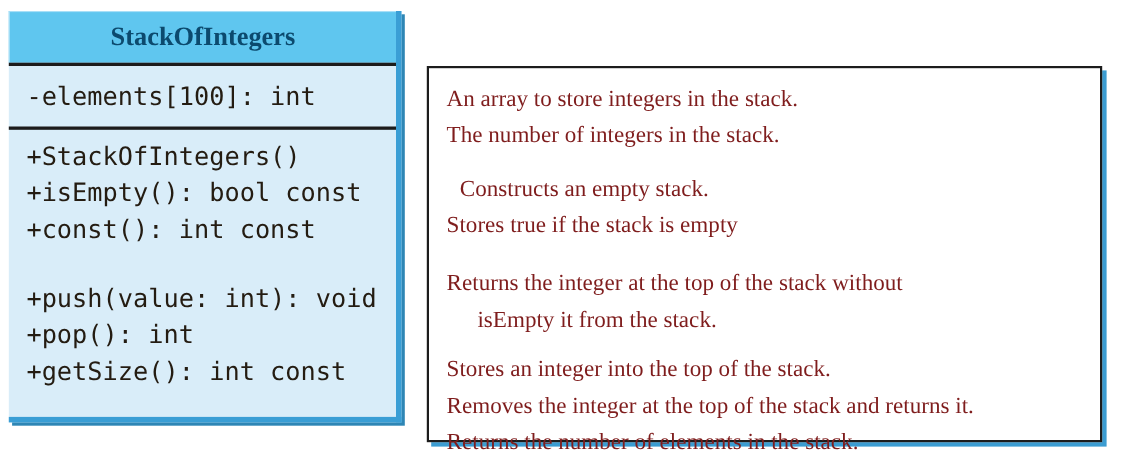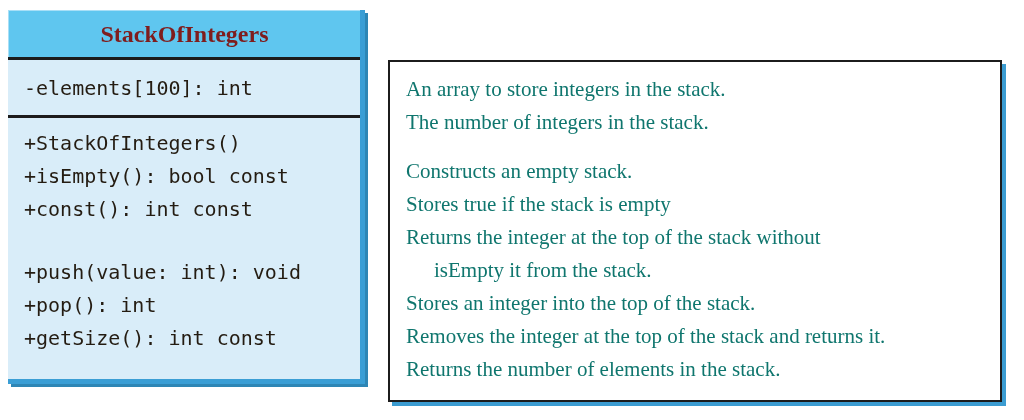--- a/index.html
+++ b/index.html
@@ -23,35 +23,35 @@
     box-shadow: 3px 3px 0 #2e86b5;
   }
   .class-header {
     height: 46px;
     line-height: 46px;
     background: #5fc6ef;
     text-align: center;
     font-family: "Liberation Serif", serif;
     font-weight: bold;
     font-size: 24px;
-    color: #7f1d1d;
+    color: #0c4a6e;
     border-left: 1px solid #a8dff7;
     border-top: 1px solid #a8dff7;
   }
   .class-attrs {
     border-top: 3px solid #1c1c1c;
     padding: 12px 0 10px 16px;
   }
   .class-methods {
     border-top: 3px solid #1c1c1c;
     padding: 9px 0 24px 16px;
   }
   .code-line {
     font-family: "DejaVu Sans Mono", monospace;
-    font-size: 20px;
+    font-size: 23px;
     line-height: 33px;
     color: #241c12;
     white-space: pre;
   }
   .method-group.group2 { margin-top: 30px; }
 
   
   .desc-box {
     position: absolute;
     left: 388px; top: 60px;
@@ -59,25 +59,25 @@
     background: #ffffff;
     border: 2px solid #1c1c1c;
     box-shadow: 4px 4px 0 #3b9cd1;
     box-sizing: content-box;
   }
   .desc-inner { padding: 11px 14px 0 16px; }
   .desc-line {
     font-family: "Liberation Serif", serif;
     font-size: 21px;
     line-height: 33px;
-    color: #0f766e;
+    color: #7f1d1d;
   }
-  .desc-gap-section { margin-top: 16px; }
-  .desc-gap-small { margin-top: 0; }
-  .desc-gap-mid { }
+  .desc-gap-section { margin-top: 16px; margin-left: 12px; }
+  .desc-gap-small { margin-top: 20px; }
+  .desc-gap-mid { margin-top: 12px; }
   .desc-indent { padding-left: 28px; }
 </style>
 </head>
 <body>
 
 <div class="stage">
 
   <div class="class-box">
     <div class="class-header">StackOfIntegers</div>
 

